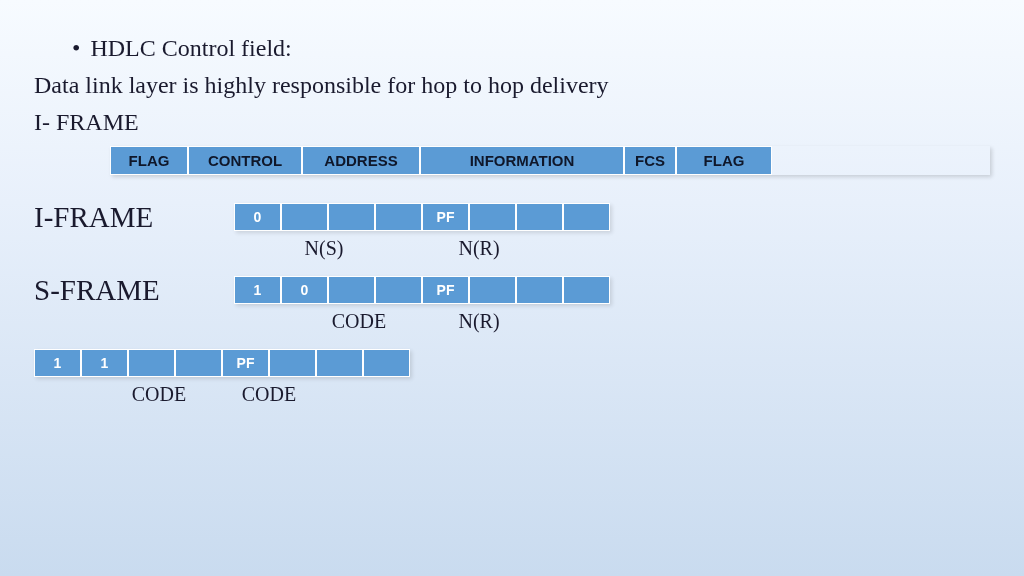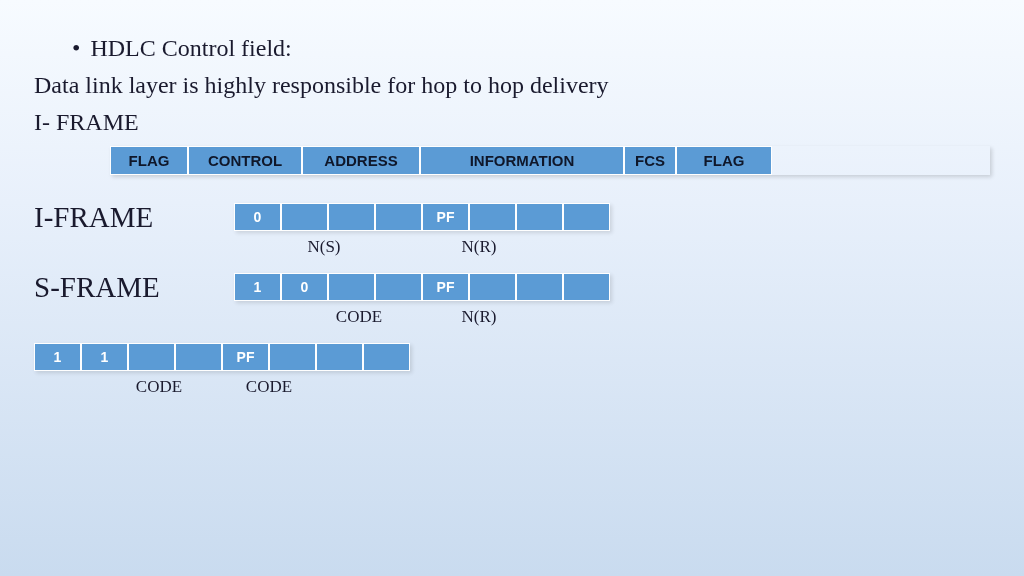--- a/index.html
+++ b/index.html
@@ -79,21 +79,21 @@
     font-family: "Segoe UI", Arial, sans-serif;
     font-weight: bold;
     font-size: 14px;
     display: flex;
     align-items: center;
     justify-content: center;
     box-sizing: border-box;
   }
   .sublabels {
     display: flex;
-    font-size: 17px;
+    font-size: 20px;
     margin: 2px 0 14px 0;
   }
   .sublabels span {
     display: inline-block;
     text-align: center;
   }
 </style>
 </head>
 <body>
 

